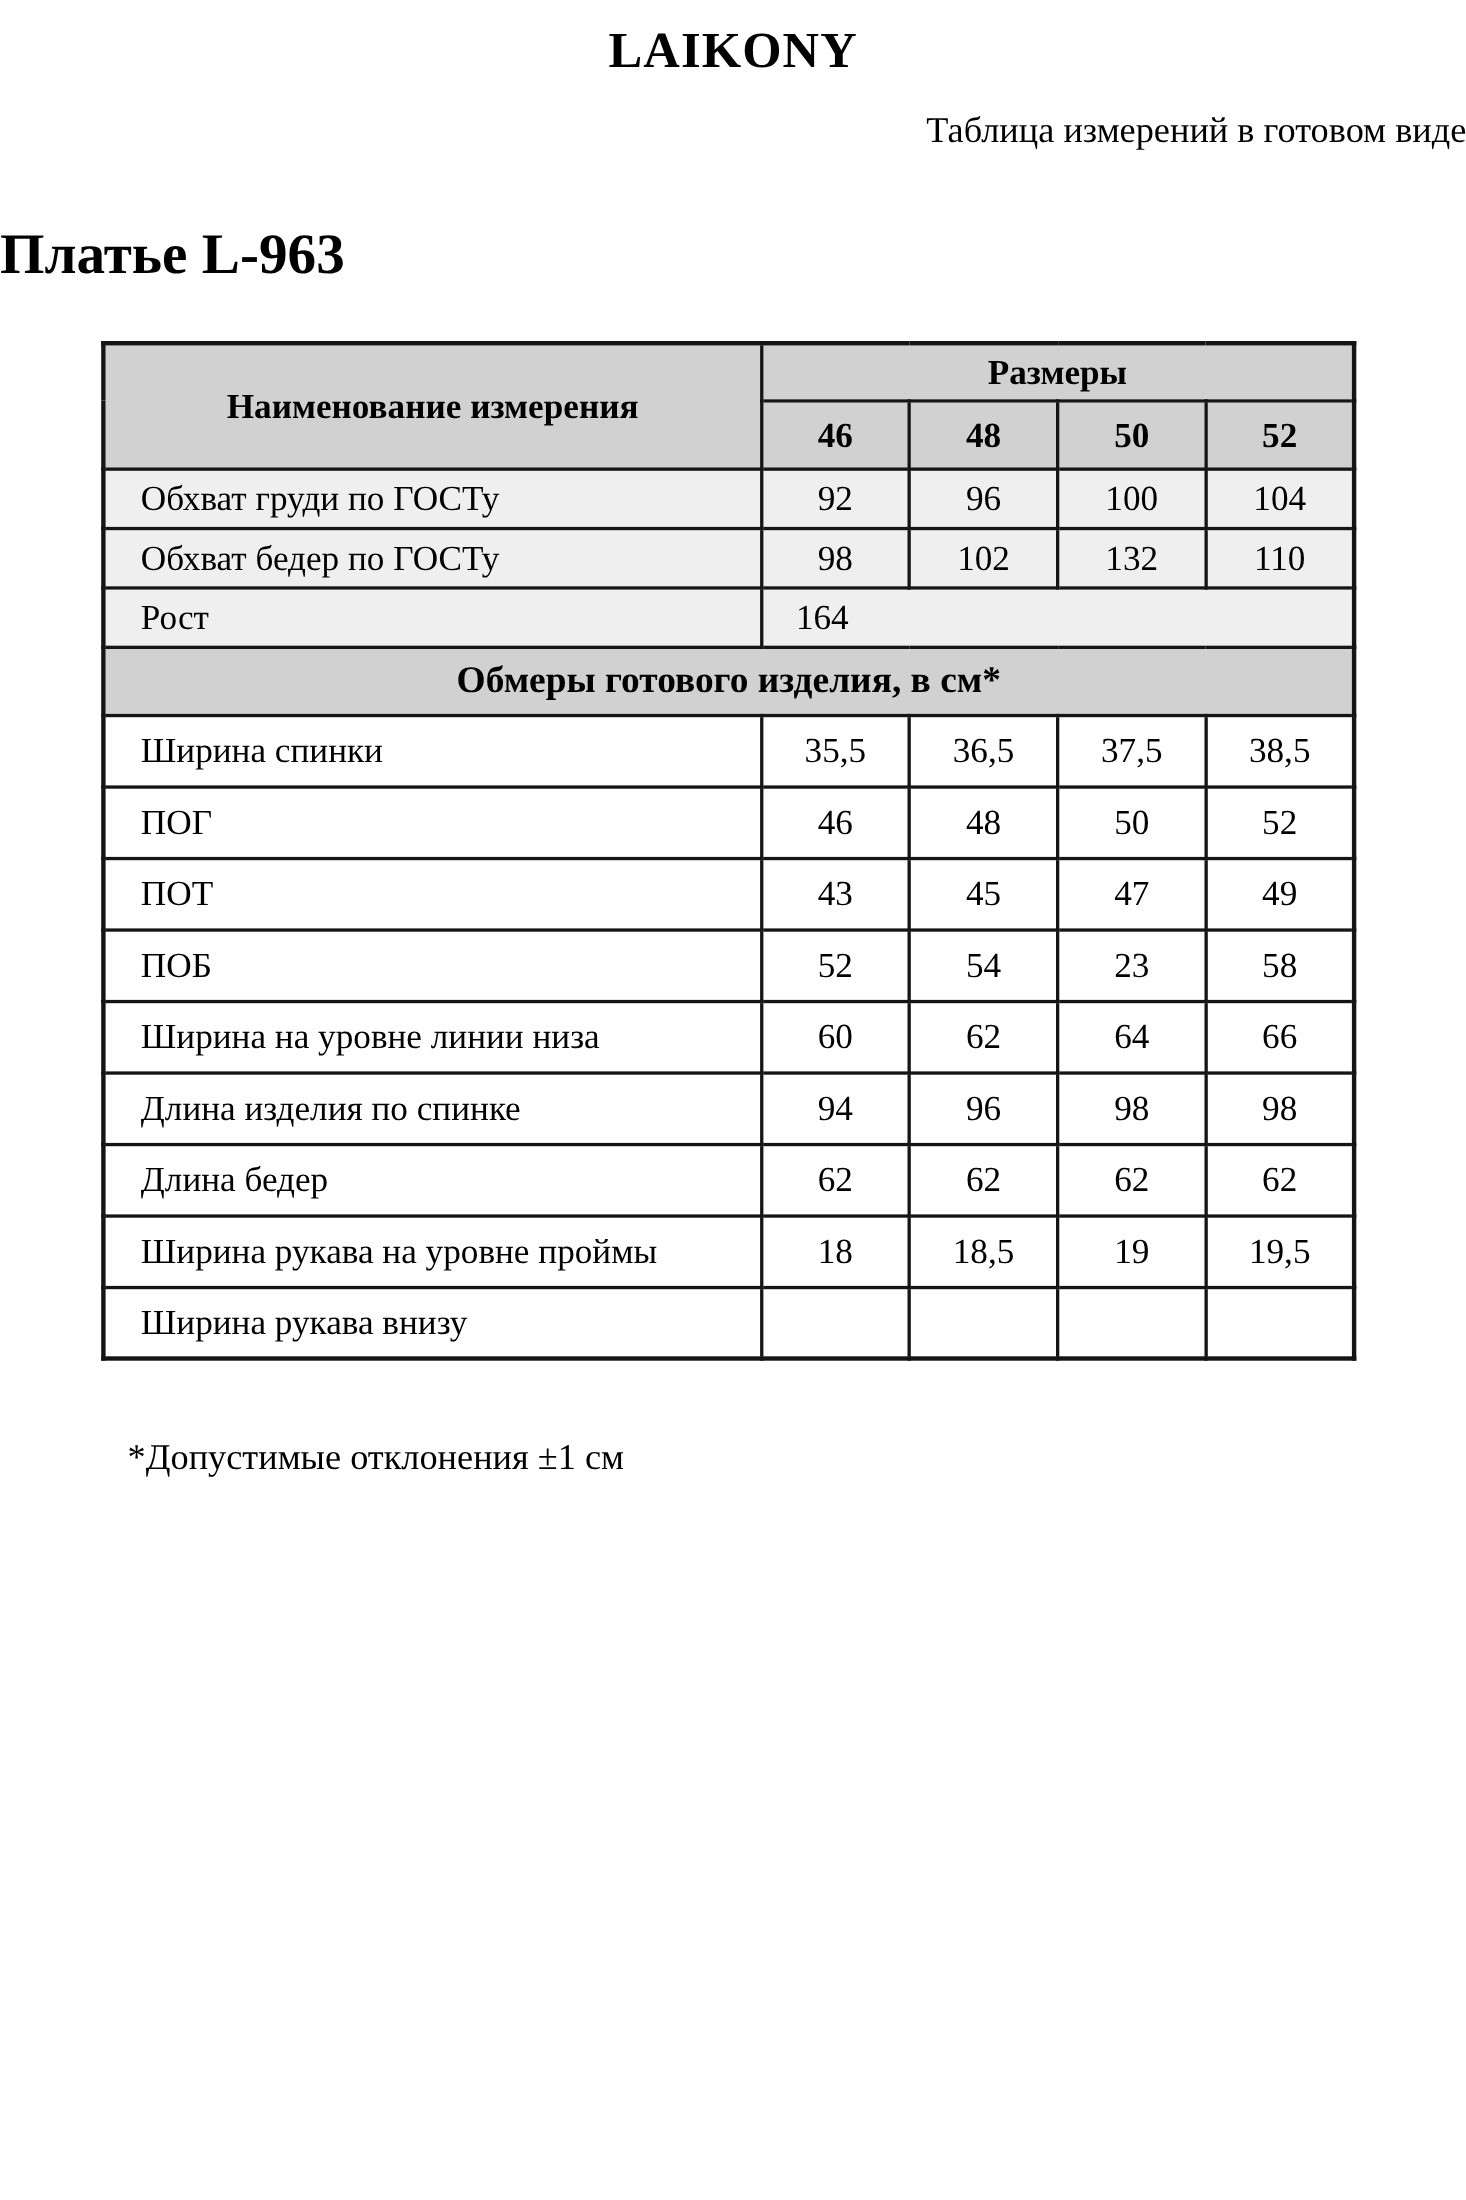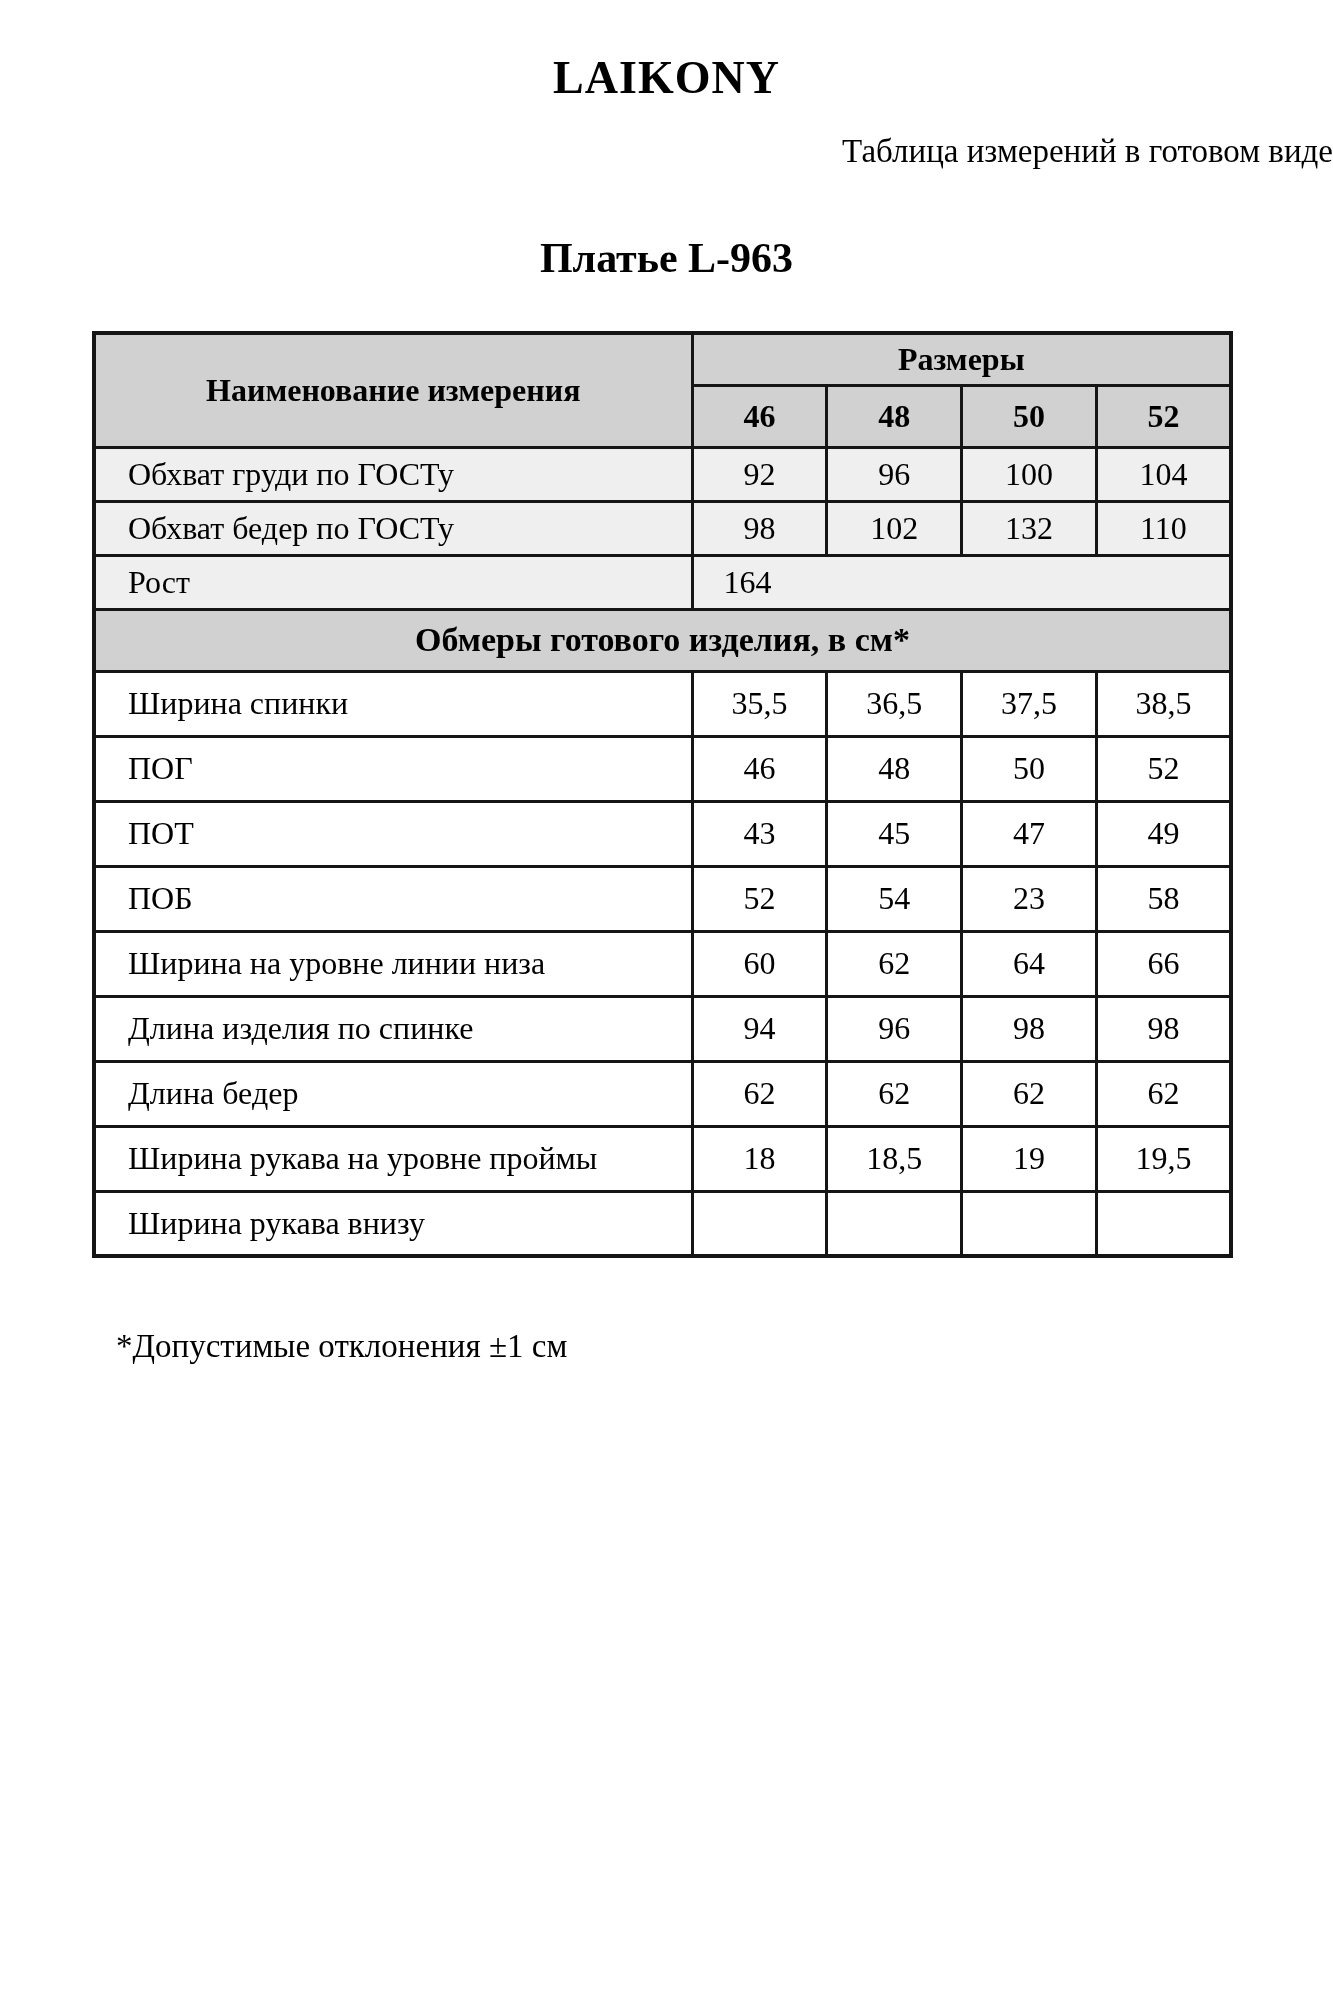--- a/index.html
+++ b/index.html
@@ -3,35 +3,35 @@
 <meta charset="utf-8">
 <style>
   html,body { margin:0; padding:0; background:#ffffff; }
   .page {
     position:relative;
     width:1333px; height:1404px;
     background:#ffffff;
     color:var(--text,#000);
     font-family:"Liberation Serif","DejaVu Serif",serif;
     box-sizing:border-box;
-    padding-top:55px;
+    padding-top:23px;
     overflow:hidden;
   }
   .brand {
     margin:0; text-align:center;
     font-size:46px; font-weight:bold; line-height:1;
     letter-spacing:1px;
   }
   .subtitle {
     margin-top:32px; text-align:right;
     font-size:33px; line-height:1.1; font-weight:normal;
   }
   .product {
-    margin:66px 0 0 0; text-align:center;
-    font-size:42px; font-weight:bold; line-height:1.1;
+    margin:66px 0 0 0; text-align:left;
+    font-size:52px; font-weight:bold; line-height:1.1;
   }
   table.tbl {
     border-collapse:collapse;
     table-layout:fixed;
     width:1141px;
     margin:50px 0 0 92px;
     border:4px solid var(--border,#151515);
   }
   .tbl col.c0 { width:52.6%; }
   .tbl col.cs { width:11.85%; }

